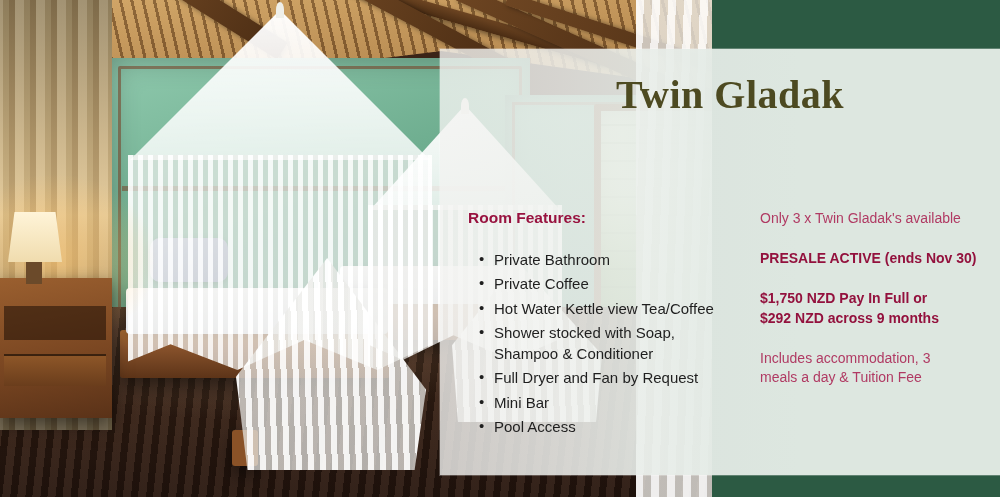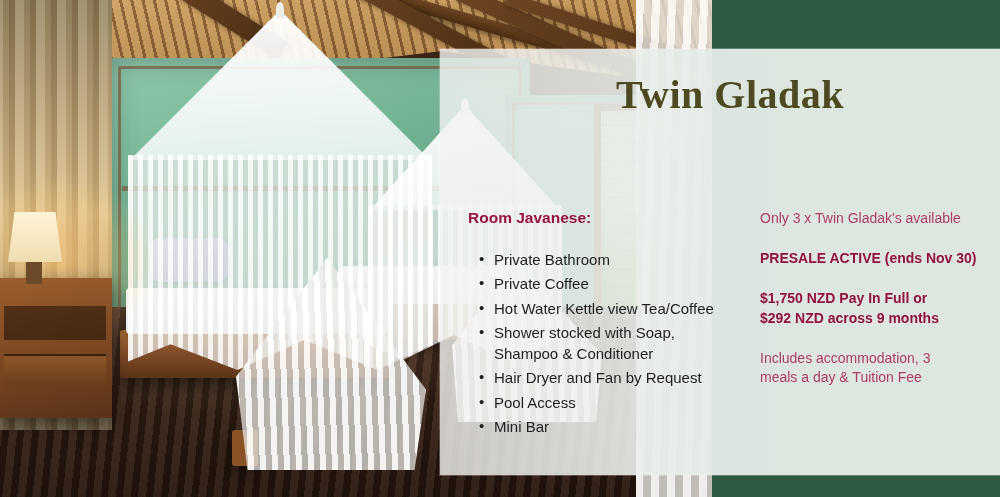--- a/index.html
+++ b/index.html
@@ -319,30 +319,30 @@
   </div>
 
   <div class="panel">
     <div class="panel-inner">
 
       <div class="title">Twin Gladak</div>
 
       <div class="cols">
 
         <div class="col-left">
-          <div class="features-head">Room Javanese:</div>
+          <div class="features-head">Room Features:</div>
           <ul class="features">
             <li>Private Bathroom</li>
             <li>Private Coffee</li>
             <li>Hot Water Kettle view Tea/Coffee</li>
             <li>Shower stocked with Soap,</li>
             <li class="cont">Shampoo &amp; Conditioner</li>
-            <li>Hair Dryer and Fan by Request</li>
+            <li>Full Dryer and Fan by Request</li>
+            <li>Mini Bar</li>
             <li>Pool Access</li>
-            <li>Mini Bar</li>
           </ul>
         </div>
 
         <div class="col-right">
           <div class="r-line soft">Only 3 x Twin Gladak's available</div>
           <div class="r-line bold">PRESALE ACTIVE (ends Nov 30)</div>
           <div class="r-line bold">
             <span class="nb">$1,750 NZD Pay In Full or</span>
             <span class="nb">$292 NZD across 9 months</span>
           </div>

